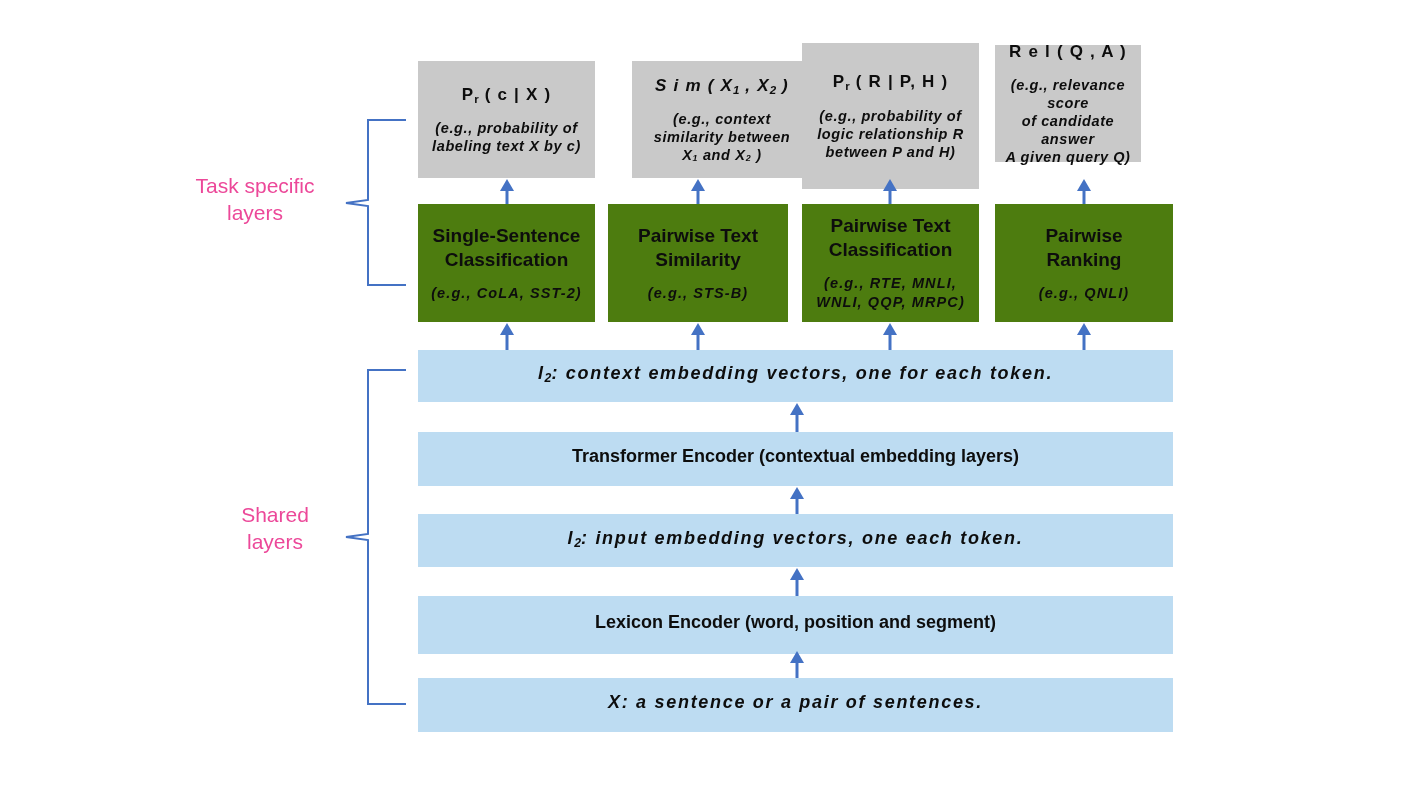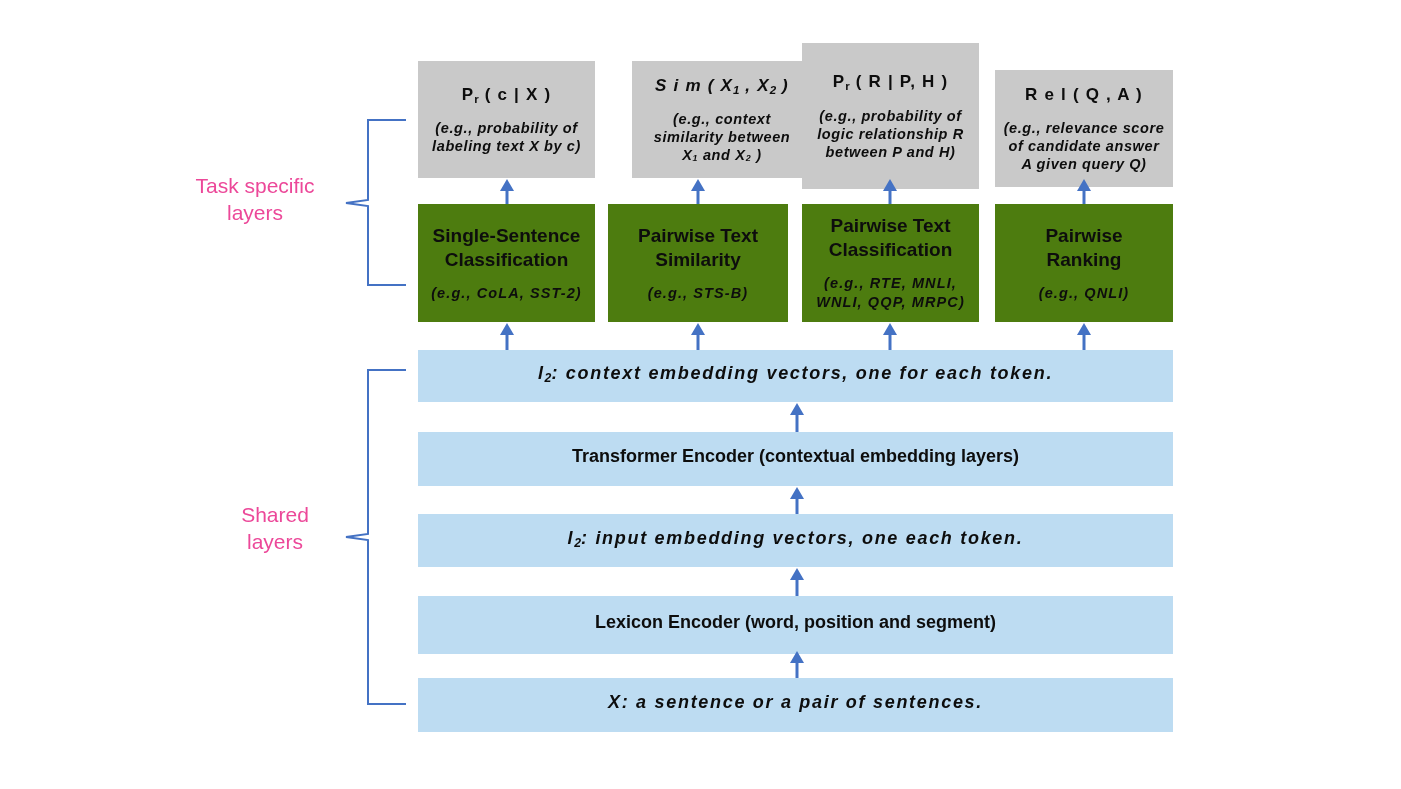--- a/index.html
+++ b/index.html
@@ -153,21 +153,21 @@
 
   <div class="box box-out" style="left:802px; top:43px; width:177px; height:146px;">
     <div class="formula">
       <span>P</span><sub>r</sub><span> ( R | P, H )</span>
     </div>
     <div class="eg" style="white-space:pre-line;">(e.g., probability of
 logic relationship R
 between P and H)</div>
   </div>
 
-  <div class="box box-out" style="left:995px; top:70px; width:178px; height:117px;">
+  <div class="box box-out" style="left:995px; top:45px; width:146px; height:117px;">
     <div class="formula">
       <span>R e l ( Q , A )</span><sub></sub><span></span>
     </div>
     <div class="eg" style="white-space:pre-line;">(e.g., relevance score
 of candidate answer
 A given query Q)</div>
   </div>
 
   <svg class="arrow" style="left:495px; top:178px;" width="24" height="26">
     <line x1="12" y1="26" x2="12" y2="10" stroke="#4472c4" stroke-width="3"></line>

